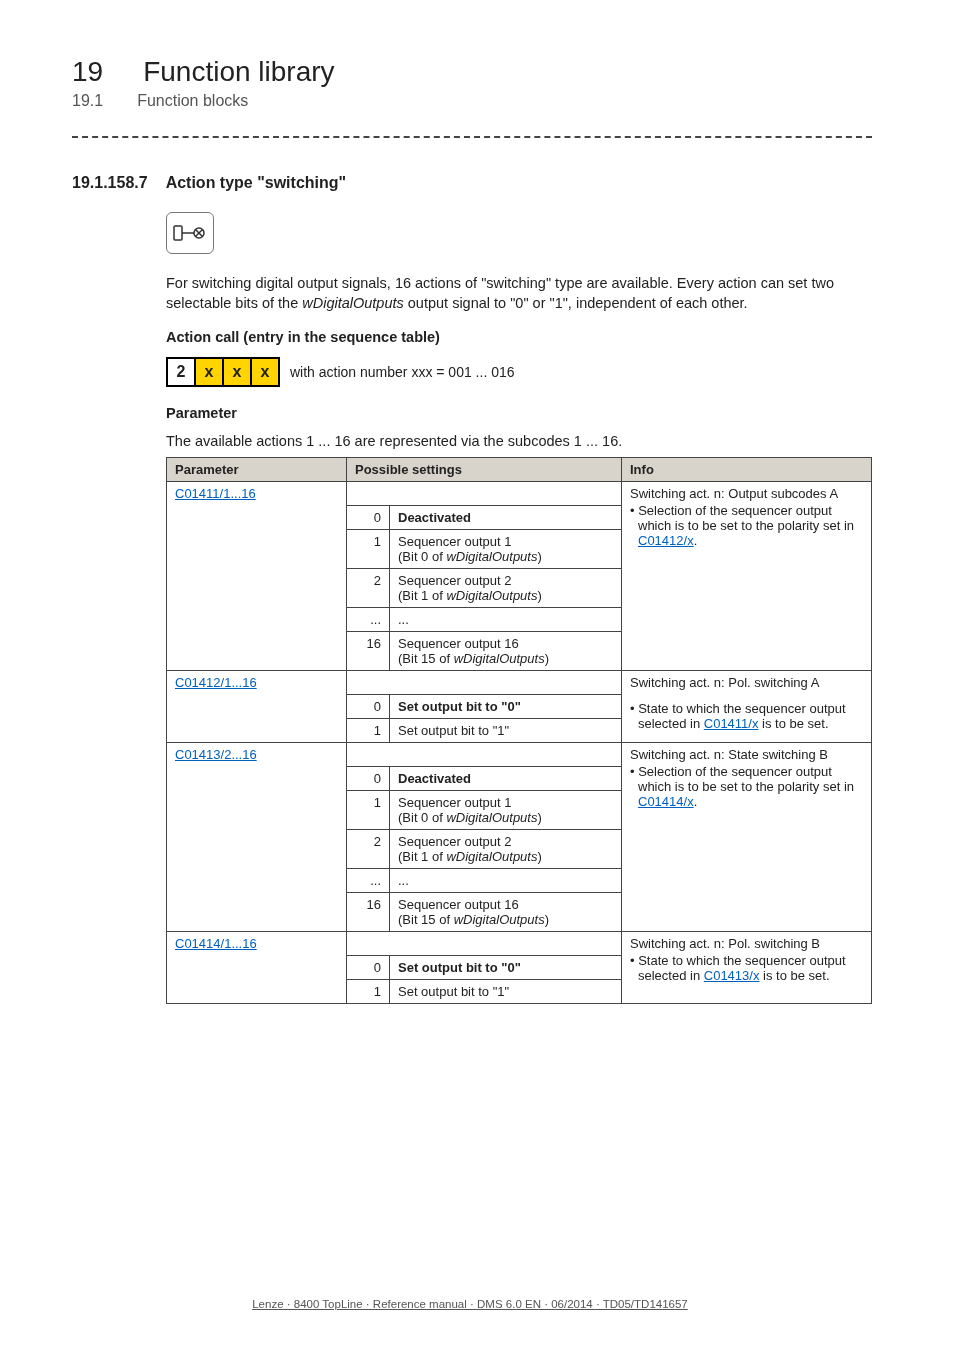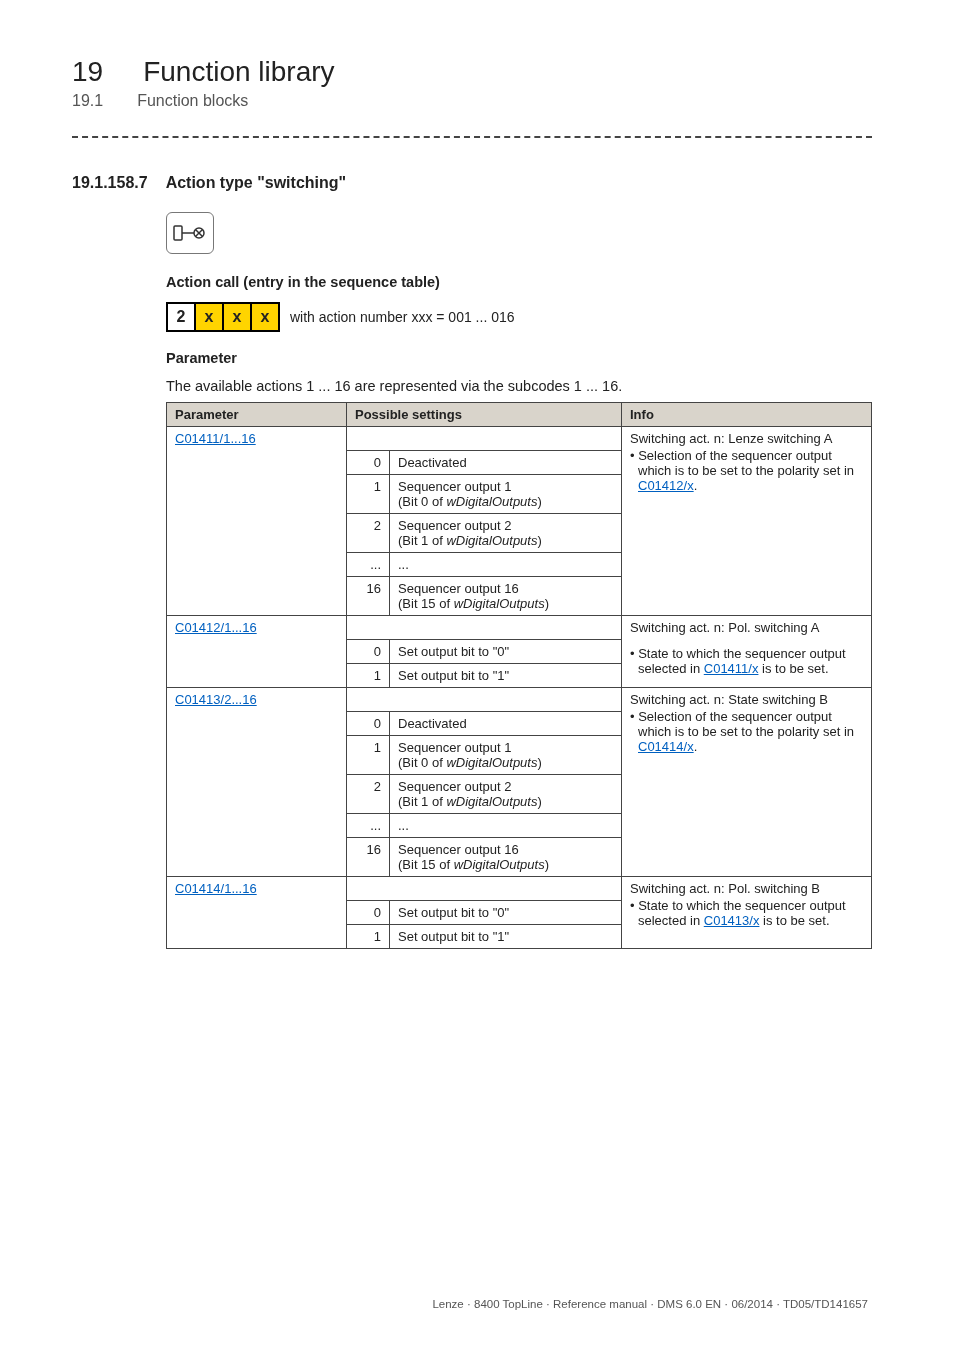--- a/index.html
+++ b/index.html
@@ -136,31 +136,32 @@
   }
   .col-param { width: 180px; }
   .col-num { width: 26px; text-align: right; }
   .col-info { width: 250px; }
 
   .code-link {
     color: #0060c0;
     text-decoration: underline;
   }
   .ital { font-style: italic; }
-  .bold { font-weight: 400; }
+  .bold { font-weight: 700; }
 
   .footer {
     position: absolute;
     bottom: 40px;
     left: 72px;
     right: 76px;
     display: flex;
-    justify-content: flex-end;
+    justify-content: center;
     font-size: 11.5px;
     color: #555;
+    text-decoration: underline;
   }
 </style>
 </head>
 <body>
 
 <div class="page">
 
   <div class="chapter-line">
     <span class="chapter-num">19</span>
     <span class="chapter-title">Function library</span>
@@ -182,20 +183,23 @@
     <div class="icon-box">
       <svg width="34" height="22" viewBox="0 0 34 22">
         <rect x="1" y="4" width="8" height="14" rx="1" fill="none" stroke="#333" stroke-width="1.5"></rect>
         <line x1="9" y1="11" x2="21" y2="11" stroke="#333" stroke-width="1.5"></line>
         <circle cx="26" cy="11" r="5" fill="none" stroke="#333" stroke-width="1.5"></circle>
         <line x1="22.5" y1="7.5" x2="29.5" y2="14.5" stroke="#333" stroke-width="1.5"></line>
         <line x1="29.5" y1="7.5" x2="22.5" y2="14.5" stroke="#333" stroke-width="1.5"></line>
       </svg>
     </div>
 
+    <div class="para">
+      <span>For switching digital output signals, 16 actions of "switching" type are available. Every action can set two selectable bits of the </span><em>wDigitalOutputs</em><span> output signal to "0" or "1", independent of each other.</span>
+    </div>
 
     <div class="subhead">Action call (entry in the sequence table)</div>
 
     <div class="action-row">
       <div class="action-boxes">
         <div class="action-cell ac-white">2</div>
         <div class="action-cell ac-yellow">x</div>
         <div class="action-cell ac-yellow">x</div>
         <div class="action-cell ac-yellow">x</div>
       </div>
@@ -218,21 +222,21 @@
           <th colspan="2">Possible settings</th>
           <th>Info</th>
         </tr>
       </thead>
       <tbody id="param-tbody">
       <tr>
             <td rowspan="6"><span class="code-link">C01411/1...16</span></td>
             <td class="col-num" style="border-right: none; border-bottom: 1px solid rgb(68, 68, 68);">&nbsp;</td>
             <td style="border-left: none;">&nbsp;</td>
             <td rowspan="6">
-              <div>Switching act. n: Lenze switching A</div>
+              <div>Switching act. n: Output subcodes A</div>
               <div style="padding-left: 8px; text-indent: -8px; margin-top: 2px;"><span>• Selection of the sequencer output which is to be set to the polarity set in </span><span class="code-link">C01412/x</span><span>.</span></div>
             </td>
           </tr>
           <tr>
             <td class="col-num" style="text-align: right;">0</td>
             <td><span class="bold">Deactivated</span></td>
           </tr>
           <tr>
             <td class="col-num" style="text-align: right;">1</td>
             <td>

